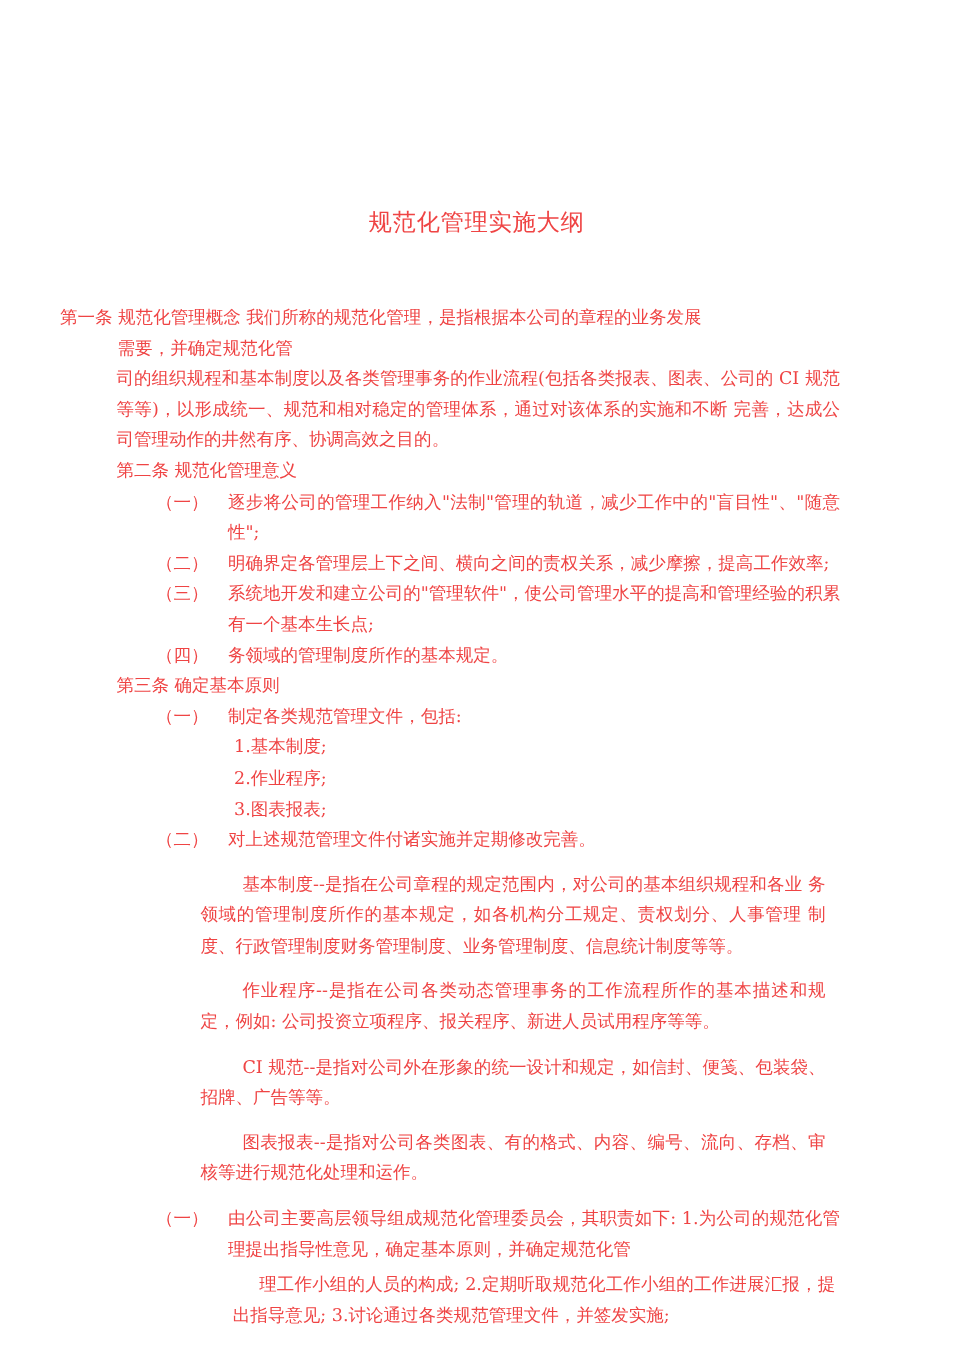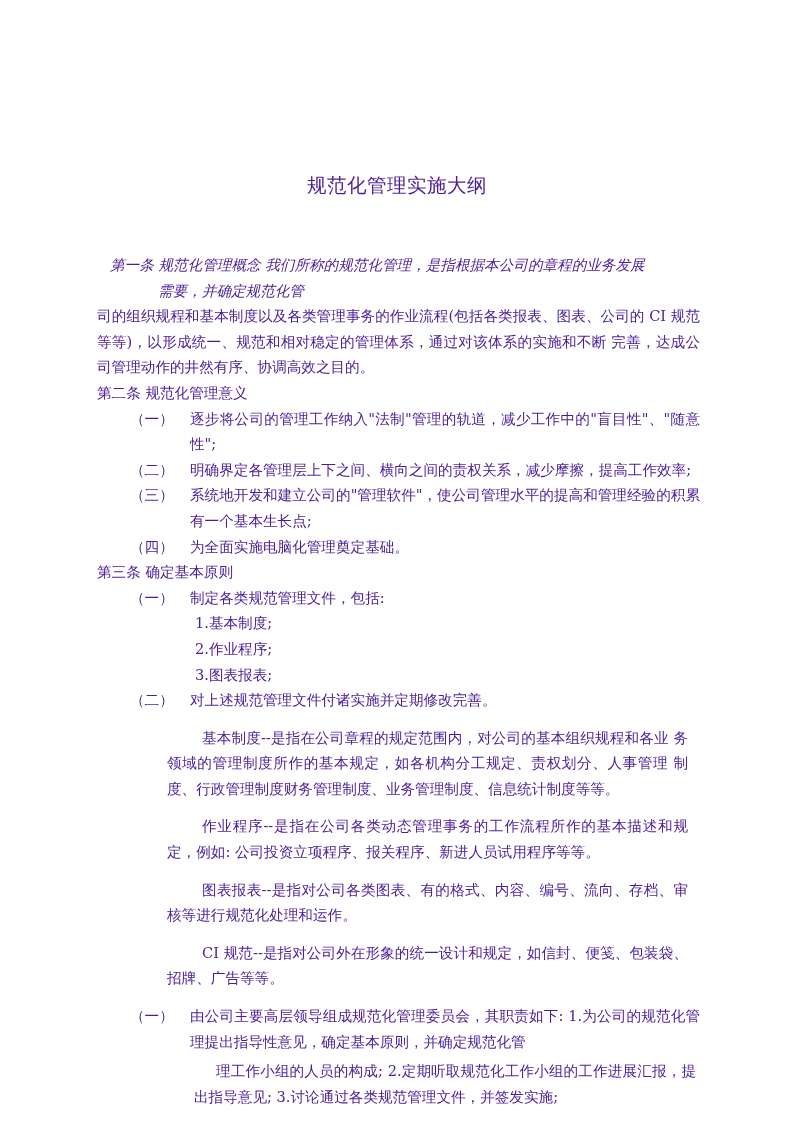--- a/index.html
+++ b/index.html
@@ -6,21 +6,21 @@
     margin: 0;
     padding: 0;
     background: #ffffff;
   }
   .page {
     position: relative;
     width: 794px;
     height: 1123px;
     background: #ffffff;
     font-family: "DejaVu Serif", "Liberation Serif", serif;
-    color: #4c1d95;
+    color: #ef4444;
     overflow: hidden;
   }
   .doc-body {
     position: absolute;
     left: 0;
     top: 0;
     width: 794px;
   }
   .doc-title {
     text-align: center;
@@ -36,23 +36,22 @@
     line-height: 25.6px;
     text-align: justify;
     text-justify: inter-ideograph;
   }
   
   .gap-after-title { height: 52px; }
 
   
   .art-para {
     margin: 0;
-    padding-left: 110px;
+    padding-left: 50px;
     padding-right: 94px;
-    font-style: italic;
   }
   .art-para .hang {
     display: block;
     padding-left: 48px;
   }
   .art-heading {
     margin: 0;
     padding-left: 97px;
     padding-right: 94px;
   }
@@ -126,43 +125,43 @@
     <div class="block li-row">
       <span class="li-marker">（二）</span>
       <span class="li-text">明确界定各管理层上下之间、横向之间的责权关系，减少摩擦，提高工作效率;</span>
     </div>
     <div class="block li-row">
       <span class="li-marker">（三）</span>
       <span class="li-text">系统地开发和建立公司的"管理软件"，使公司管理水平的提高和管理经验的积累有一个基本生长点;</span>
     </div>
     <div class="block li-row">
       <span class="li-marker">（四）</span>
-      <span class="li-text">为全面实施电脑化管理奠定基础。</span>
+      <span class="li-text">务领域的管理制度所作的基本规定。</span>
     </div>
 
     <p class="block art-heading">第三条 确定基本原则</p>
 
     <div class="block li-row">
       <span class="li-marker">（一）</span>
       <span class="li-text">制定各类规范管理文件，包括:</span>
     </div>
 
     <p class="block sub-item">1.基本制度;</p>
     <p class="block sub-item">2.作业程序;</p>
     <p class="block sub-item">3.图表报表;</p>
 
     <div class="block li-row">
       <span class="li-marker">（二）</span>
       <span class="li-text">对上述规范管理文件付诸实施并定期修改完善。</span>
     </div>
 
     <p class="block def-para">基本制度--是指在公司章程的规定范围内，对公司的基本组织规程和各业 务领域的管理制度所作的基本规定，如各机构分工规定、责权划分、人事管理 制度、行政管理制度财务管理制度、业务管理制度、信息统计制度等等。</p>
     <p class="block def-para">作业程序--是指在公司各类动态管理事务的工作流程所作的基本描述和规定，例如: 公司投资立项程序、报关程序、新进人员试用程序等等。</p>
+    <p class="block def-para">CI 规范--是指对公司外在形象的统一设计和规定，如信封、便笺、包装袋、招牌、广告等等。</p>
     <p class="block def-para">图表报表--是指对公司各类图表、有的格式、内容、编号、流向、存档、审核等进行规范化处理和运作。</p>
-    <p class="block def-para">CI 规范--是指对公司外在形象的统一设计和规定，如信封、便笺、包装袋、招牌、广告等等。</p>
 
 
     <div class="block li-row">
       <span class="li-marker">（一）</span>
       <span class="li-text">由公司主要高层领导组成规范化管理委员会，其职责如下: 1.为公司的规范化管理提出指导性意见，确定基本原则，并确定规范化管</span>
     </div>
 
     <p class="block run-para">
         <span class="ind">理工作小组的人员的构成; 2.定期听取规范化工作小组的工作进展汇报，提出指导意见; 3.讨论通过各类规范管理文件，并签发实施;</span>
       </p>

